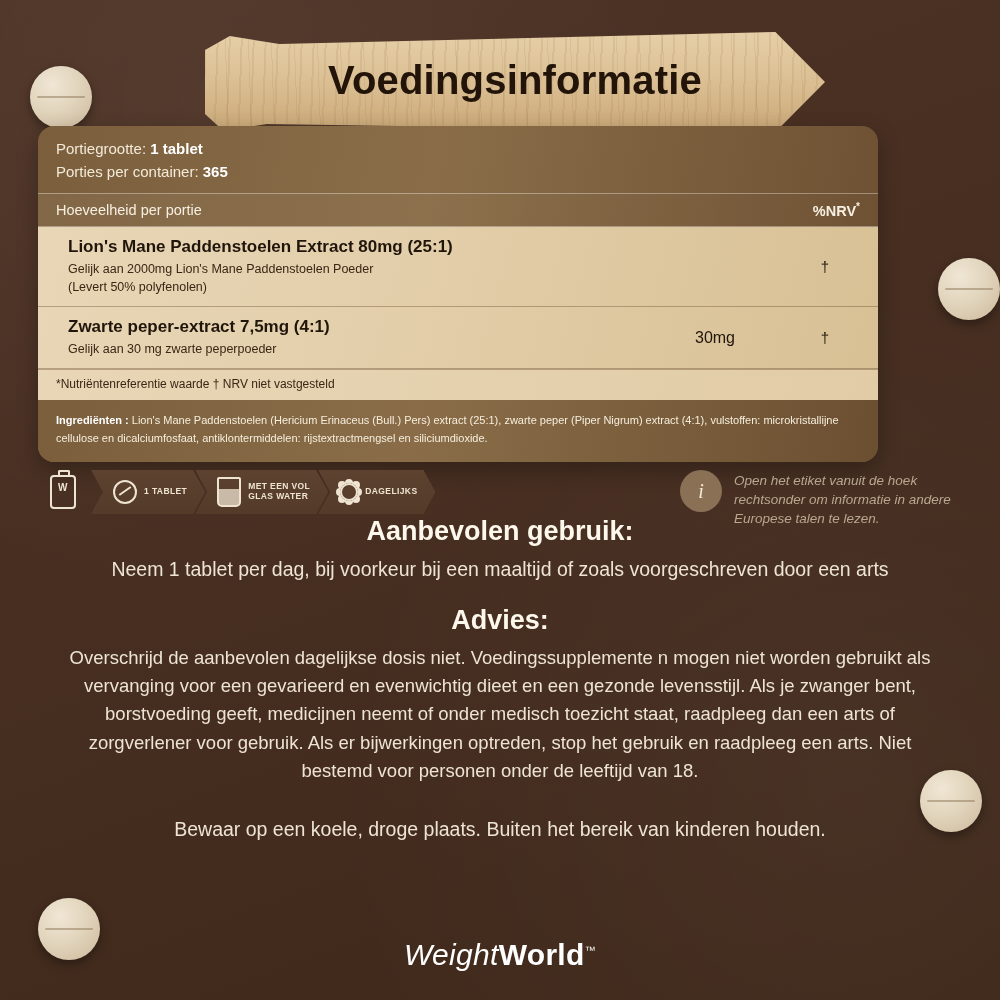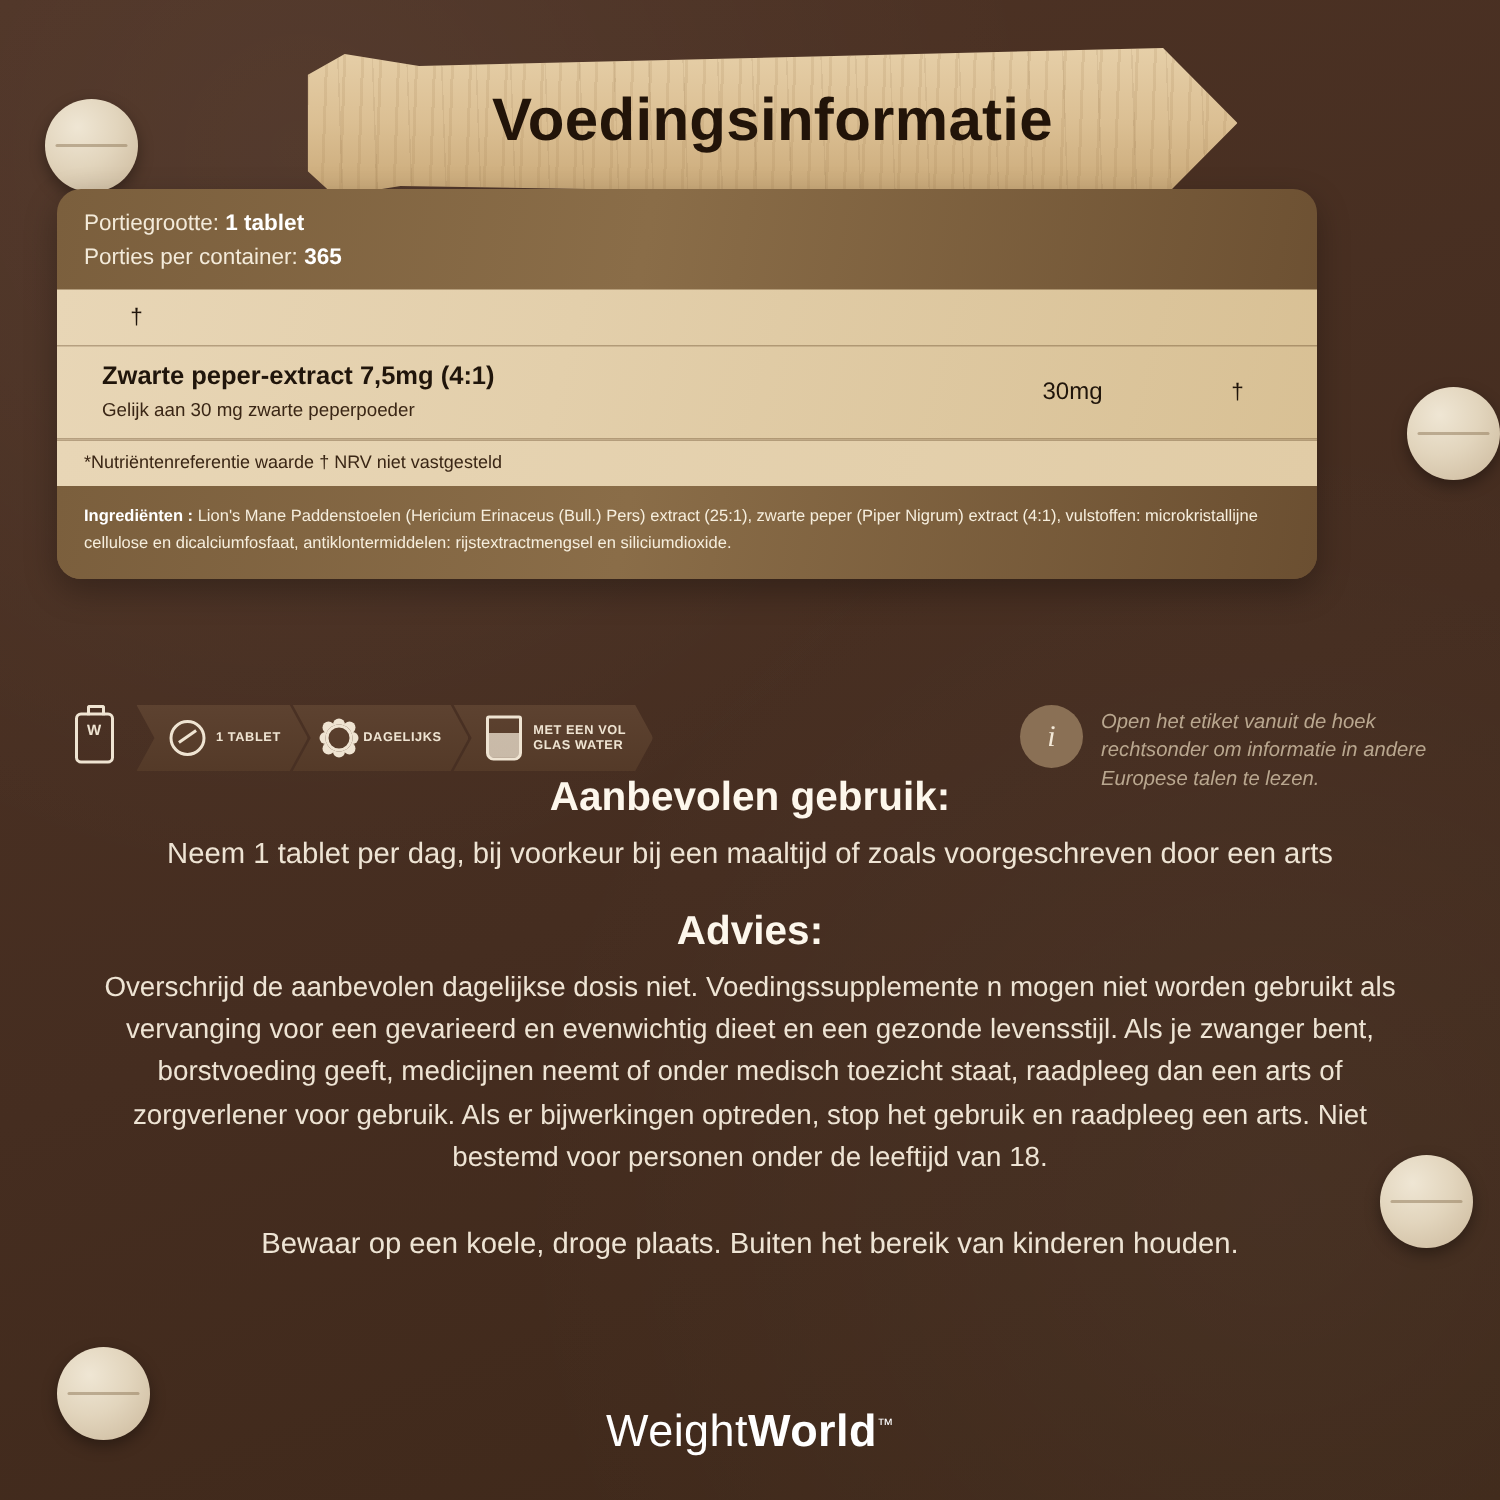--- a/index.html
+++ b/index.html
@@ -320,21 +320,21 @@
   
   .logo {
     position: absolute;
     left: 0; right: 0;
     bottom: 28px;
     text-align: center;
     color: #ffffff;
     font-size: 30px;
     letter-spacing: 0.3px;
   }
-  .logo .w1 { font-weight: normal; }
+  .logo .w1 { font-style: italic; font-weight: normal; }
   .logo .w2 { font-weight: bold; }
   .logo sup { font-size: 11px; vertical-align: super; }
 </style>
 </head>
 <body>
 
 <div id="root">
 
   <div class="tablet t1"></div>
   <div class="tablet t2"></div>
@@ -352,24 +352,35 @@
       <div>
         <span>Portiegrootte:</span>
         <b>1 tablet</b>
       </div>
       <div>
         <span>Porties per container:</span>
         <b>365</b>
       </div>
     </div>
 
+    <div class="hdr-row">
+      <span>Hoeveelheid per portie</span>
+      <span class="nrv">
+        <span>%NRV</span><sup>*</sup>
+      </span>
+    </div>
 
     <div class="rows">
 
       <div class="row">
+        <div class="names">
+          <div class="nm">Lion's Mane Paddenstoelen Extract 80mg (25:1)</div>
+          <div class="sub">Gelijk aan 2000mg Lion's Mane Paddenstoelen Poeder</div>
+          <div class="sub">(Levert 50% polyfenolen)</div>
+        </div>
         <div class="nrvval">†</div>
       </div>
 
       <div class="row">
         <div class="names">
           <div class="nm">Zwarte peper-extract 7,5mg (4:1)</div>
           <div class="sub">Gelijk aan 30 mg zwarte peperpoeder</div>
         </div>
         <div class="amt">30mg</div>
         <div class="nrvval">†</div>
@@ -386,28 +397,28 @@
   <div class="chev-strip">
     <div class="chev">
       <span class="ic ic-bottle"></span>
       <span class="lbl"></span>
     </div>
     <div class="chev">
       <span class="ic ic-tablet"></span>
       <span class="lbl">1 TABLET</span>
     </div>
     <div class="chev">
-      <span class="ic ic-sun"></span>
-      <span class="lbl">DAGELIJKS</span>
-    </div>
-    <div class="chev">
       <span class="ic ic-glass"></span>
       <span class="lbl">MET EEN VOL
 GLAS WATER</span>
     </div>
+    <div class="chev">
+      <span class="ic ic-sun"></span>
+      <span class="lbl">DAGELIJKS</span>
+    </div>
   </div>
 
   <div class="info-note">
     <div class="info-circle">i</div>
     <div class="info-text">Open het etiket vanuit de hoek rechtsonder om informatie in andere Europese talen te lezen.</div>
   </div>
 
   <div class="copy">
     <h2 class="h-title">Aanbevolen gebruik:</h2>
     <p class="p">Neem 1 tablet per dag, bij voorkeur bij een maaltijd of zoals voorgeschreven door een arts</p>

